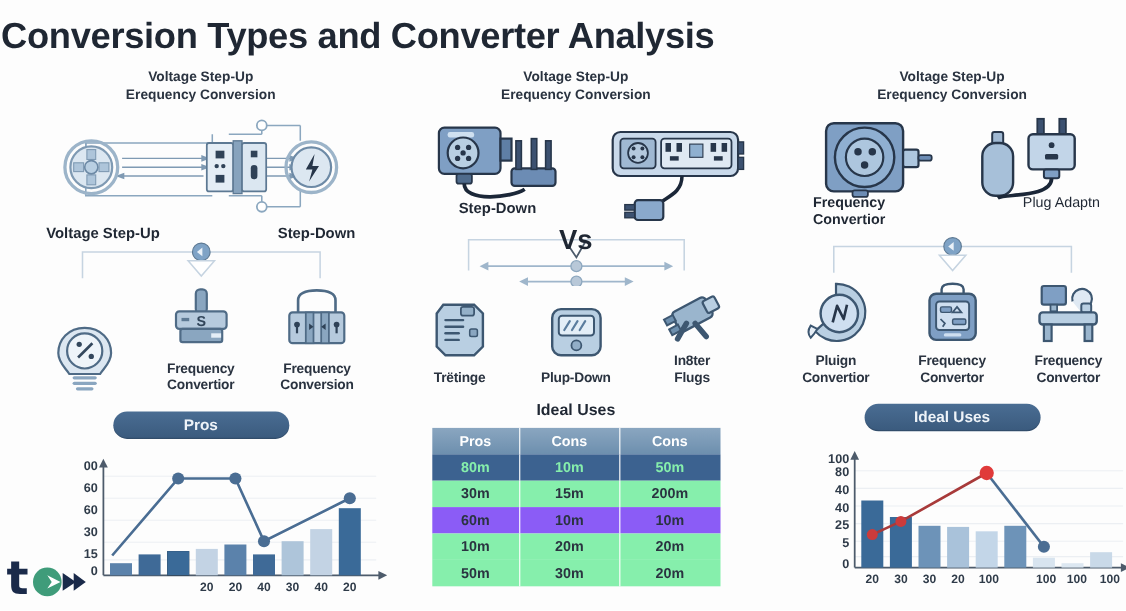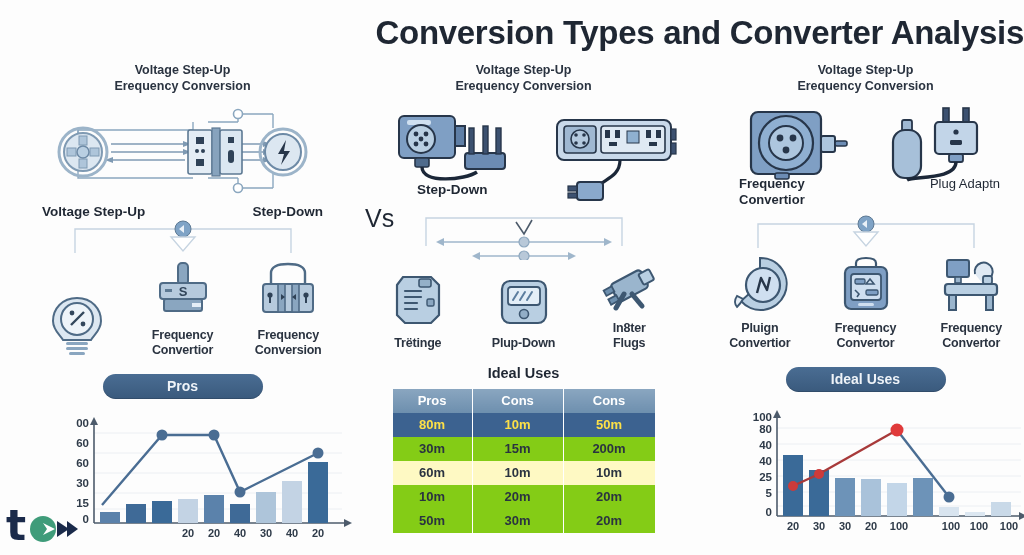--- a/index.html
+++ b/index.html
@@ -9,22 +9,22 @@
     font-family: "Liberation Sans", sans-serif;
     overflow: hidden;
   }
   .page {
     position: relative;
     width: 1024px; height: 555px;
     background: #fdfdfd;
   }
   .title {
     position: absolute;
-    top: 14px; left: 16px; right: 0;
-    text-align: right;
+    top: 14px; left: 1px; right: 0;
+    text-align: left;
     font-size: 33px;
     font-weight: bold;
     color: #1f2733;
     letter-spacing: -0.3px;
     font-family: "Liberation Sans", sans-serif;
   }
   
   .col {
     position: absolute;
     top: 62px;
@@ -115,28 +115,28 @@
     font-size: 13px;
     font-weight: bold;
     border-right: 1px solid #ffffff;
   }
   .tbl th:last-child { border-right: none; }
   .tbl td {
     text-align: center;
     padding: 4px 0 5px;
     color: #2a3340;
     border-right: 1px solid #ffffff;
-    background: #84cc16;
+    background: #86efac;
   }
   .tbl td:last-child { border-right: none; }
   .tbl tr.hl td {
     background: #3c6290;
-    color: #fde047;
-  }
-  .tbl tr.white td { background: #fef9c3; }
+    color: #86efac;
+  }
+  .tbl tr.white td { background: #8b5cf6; }
 
   
   .logo {
     position: absolute;
     left: 6px; bottom: 8px;
     display: flex; align-items: center;
     z-index: 40;
   }
   .logo-text {
     font-size: 42px;
@@ -406,21 +406,21 @@
         </g>
         <g fill="#9fb6cb">
           <path d="M62 38 l8 -4 v8 z"></path>
             <path d="M238 38 l-8 -4 v8 z"></path>
           <path d="M98 52 l8 -4 v8 z"></path>
             <path d="M202 52 l-8 -4 v8 z"></path>
         </g>
         <circle cx="150" cy="38" r="5" fill="#b8c8d8" stroke="#8ea8bf" stroke-width="1.2"></circle>
         <circle cx="150" cy="52" r="5" fill="#b8c8d8" stroke="#8ea8bf" stroke-width="1.2"></circle>
       </svg>
-      <div style="position:absolute;left:0;right:0;top:0;text-align:left;font-size:25px;font-weight:normal;color:#1f2733">Vs</div>
+      <div style="position:absolute;left:0;right:0;top:0;text-align:center;font-size:25px;font-weight:bold;color:#1f2733">Vs</div>
     </div>
 
     <div class="icon-row" style="margin-top:-6px">
       <div class="icon-cell">
         <svg width="62" height="62" viewBox="0 0 62 62" class="svg-wrap">
           <path d="M10 16 L16 8 H44 L52 16 V46 L44 54 H18 L10 46 Z" fill="#b9cfe2" stroke="#3d5771" stroke-width="2.2"></path>
           <rect x="32" y="10" width="12" height="8" rx="2" fill="#94b0c8" stroke="#3d5771" stroke-width="1.6"></rect>
           <g stroke="#3d5771" stroke-width="2.2" stroke-linecap="round">
             <line x1="18" y1="22" x2="34" y2="22"></line>
             <line x1="18" y1="28" x2="34" y2="28"></line>

